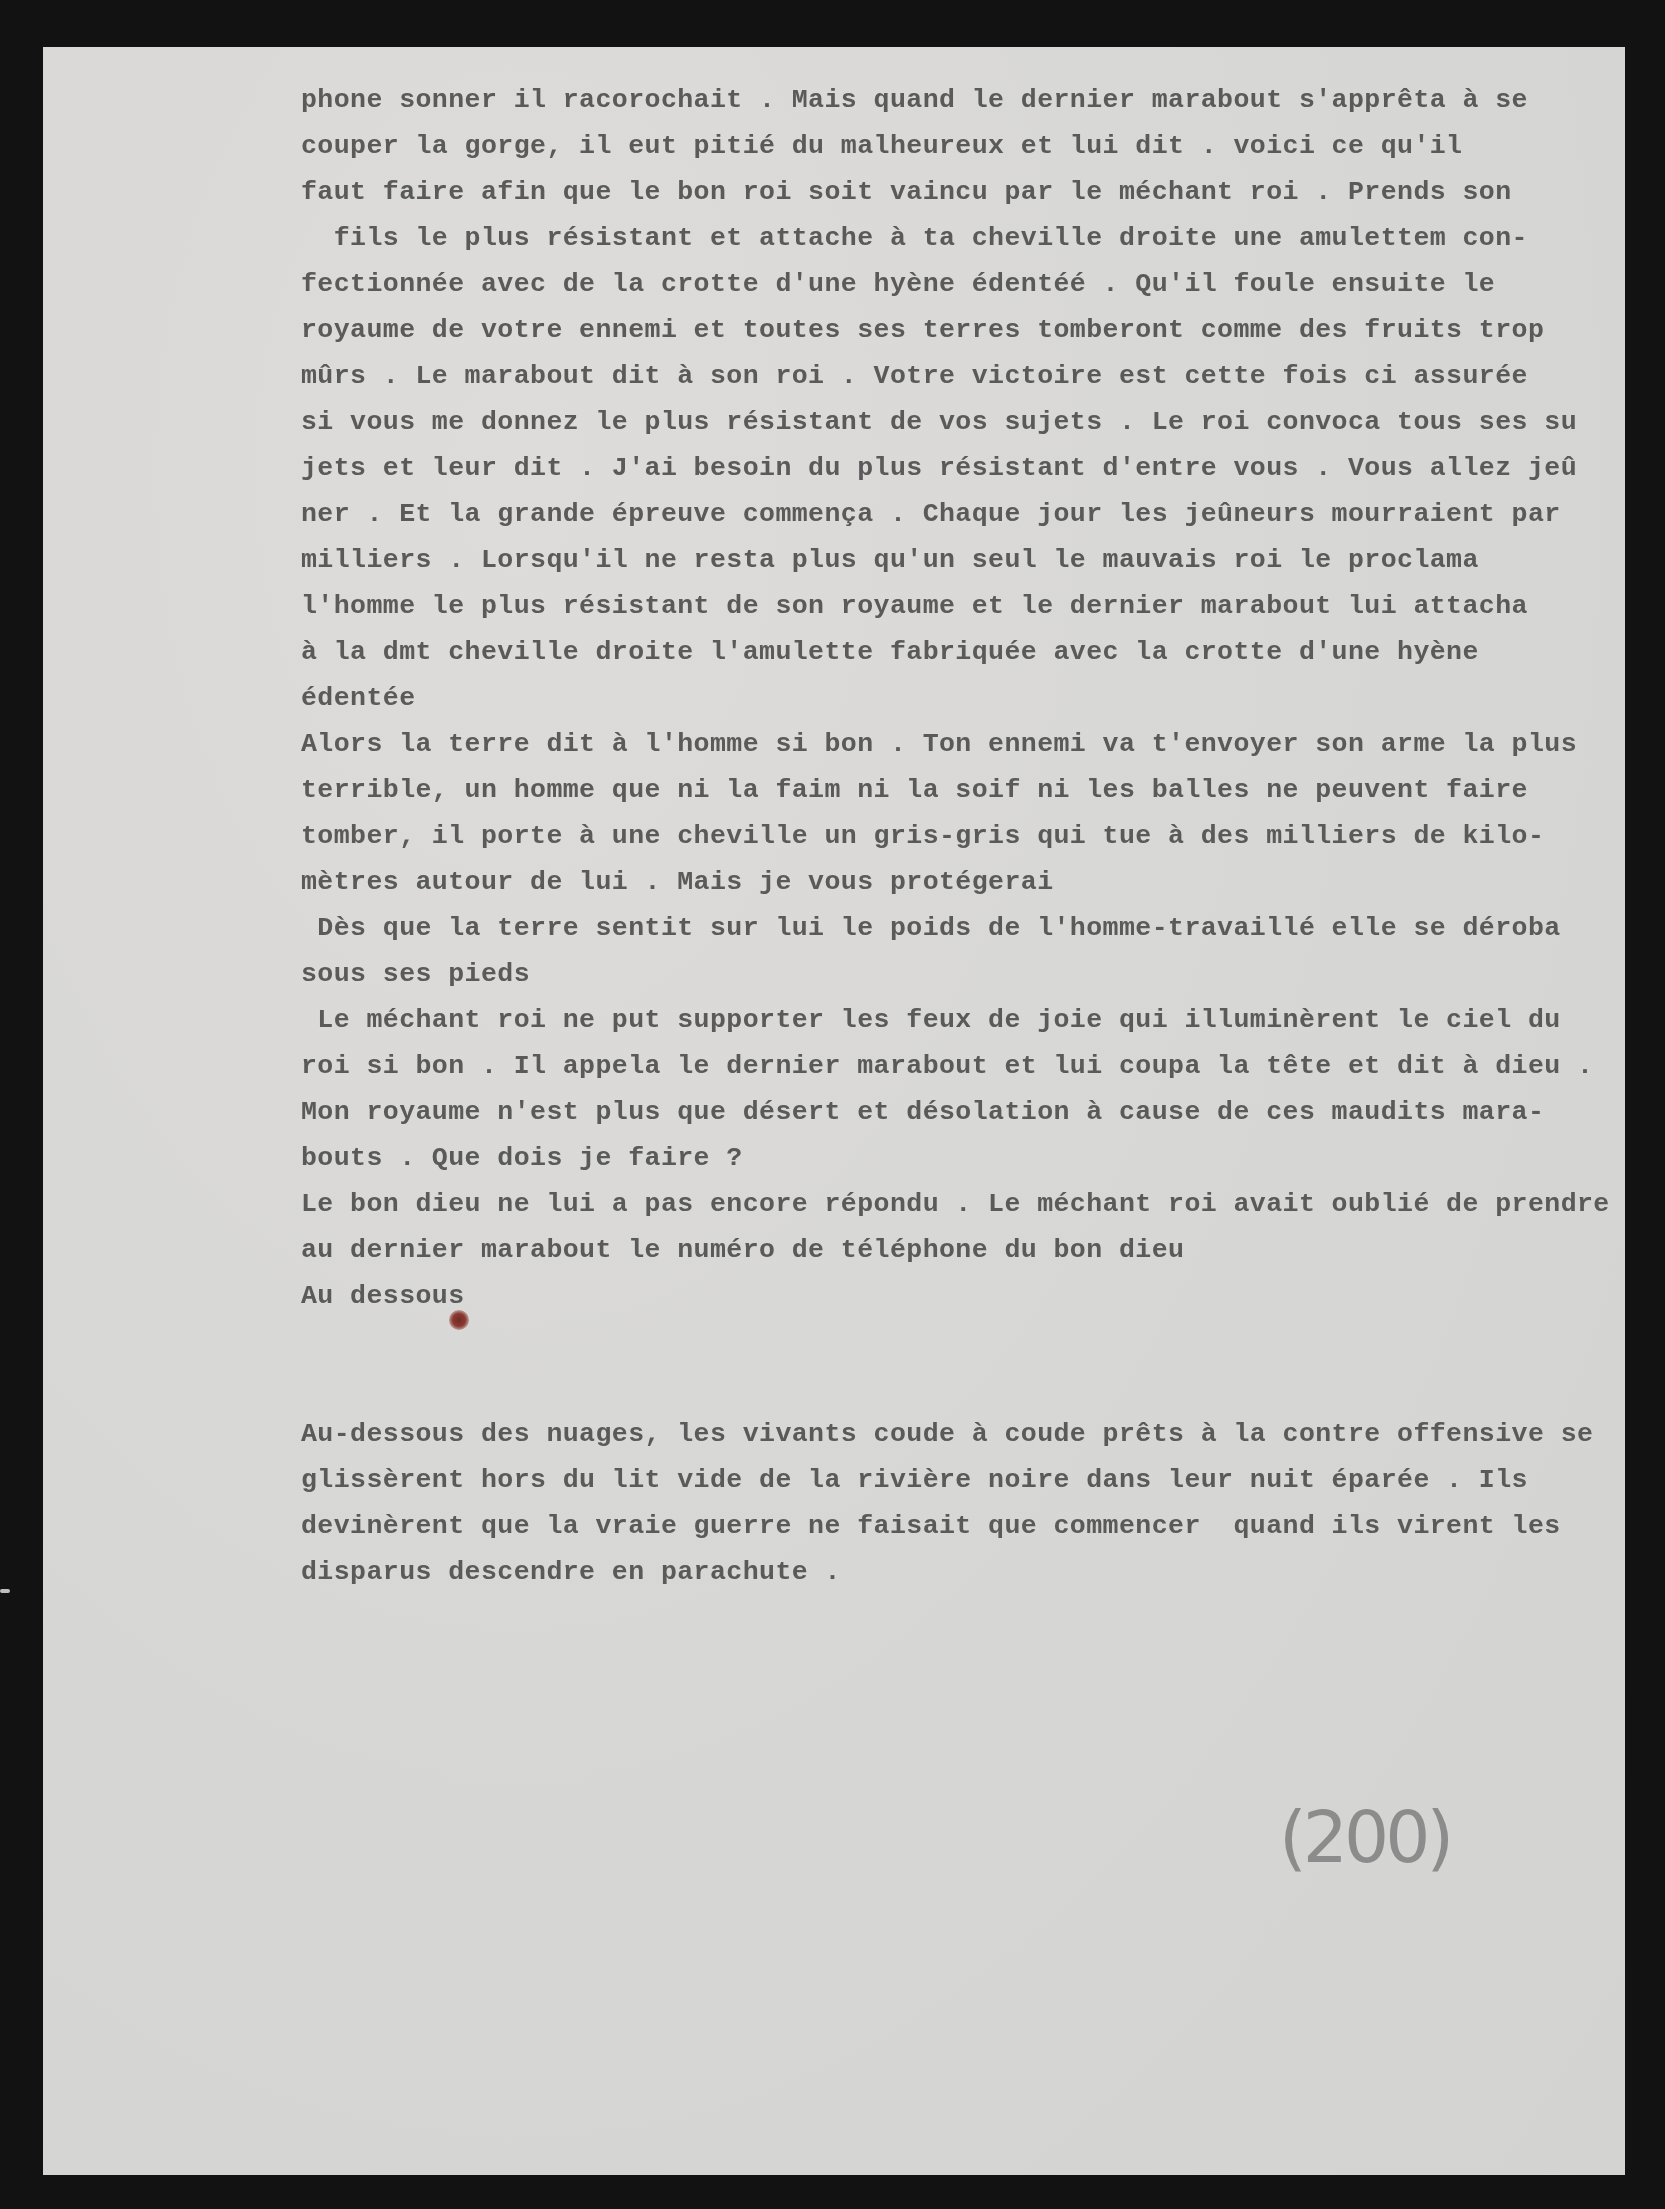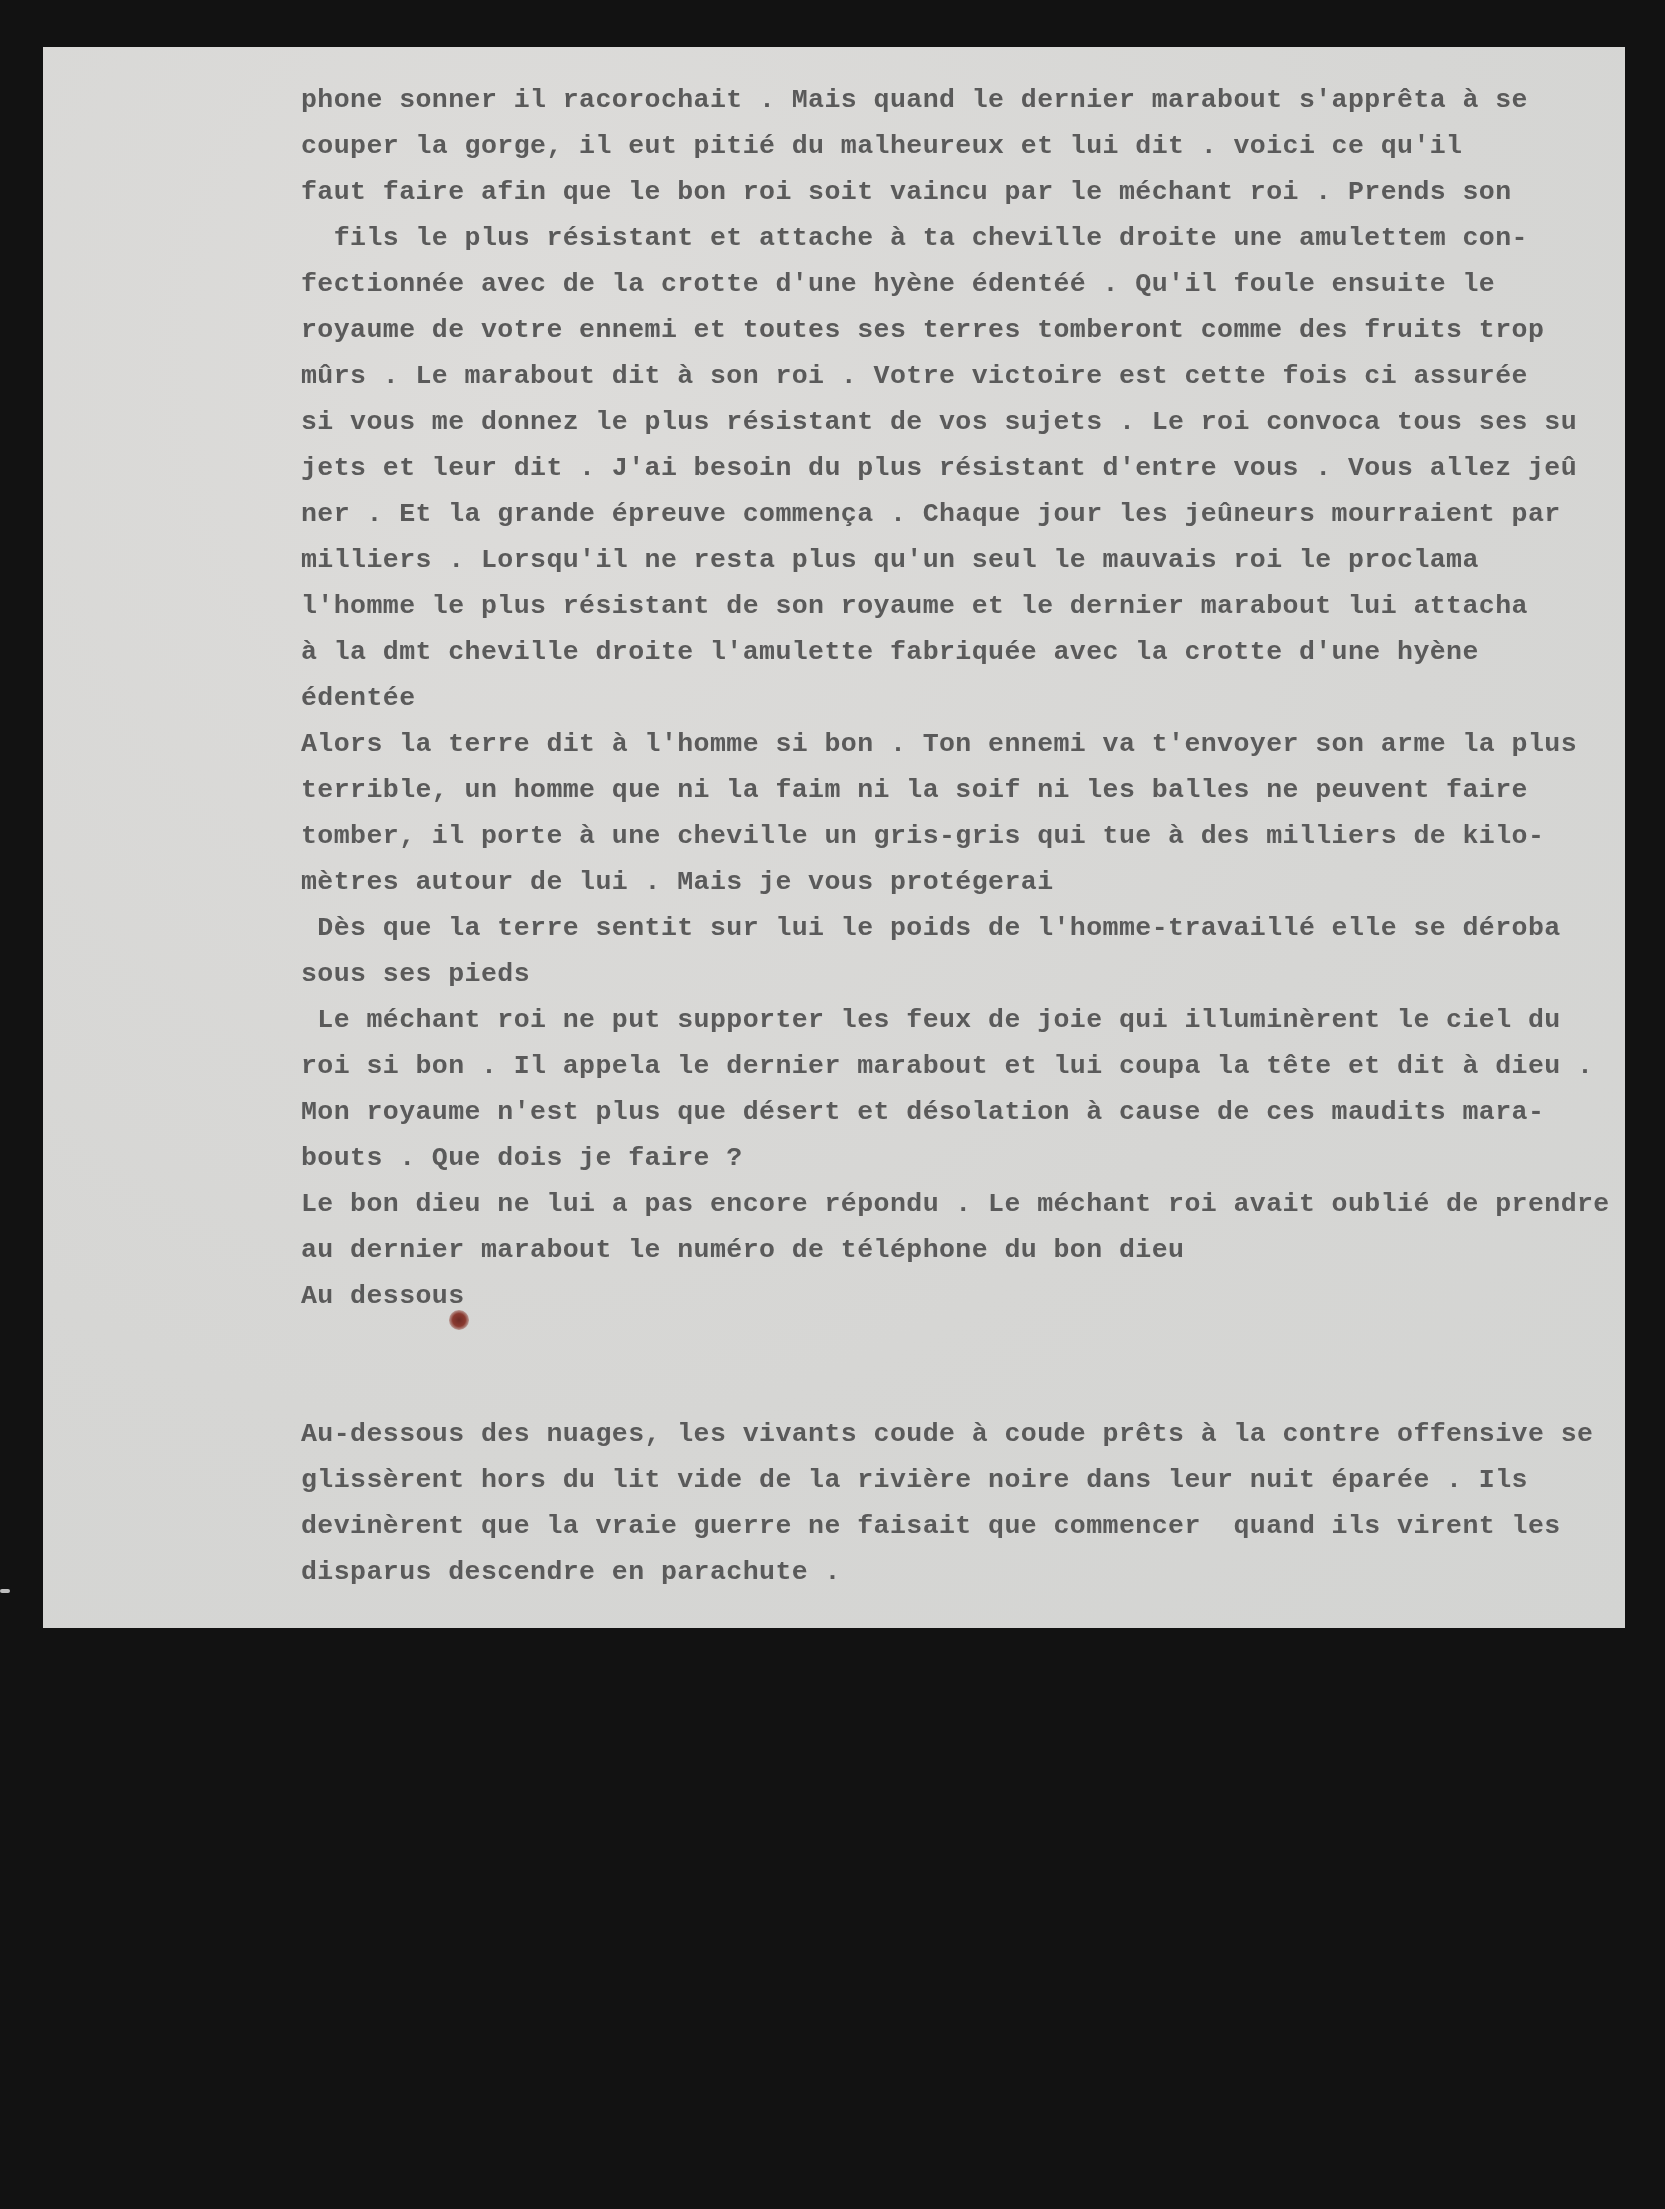--- a/index.html
+++ b/index.html
@@ -1,20 +1,20 @@
 <!DOCTYPE html>
 <html><head>
 <meta charset="utf-8">
 <style>
   html, body { margin:0; padding:0; }
   body {
     width:1666px; height:2210px; background:#121212; position:relative; overflow:hidden;
   }
   .page {
-    position:absolute; left:43px; top:47px; width:1582px; height:1581px;
+    position:absolute; left:43px; top:47px; width:1582px; height:2128px;
     background:#d8d8d6;
     background-image: radial-gradient(ellipse at 30% 20%, #dddcda 0%, #d6d6d4 60%, #d3d4d2 100%);
     overflow:hidden;
   }
   .typed {
     position:absolute; left:258px; top:29.6px; width:1379px;
     font-family:"Liberation Mono", "DejaVu Sans Mono", monospace;
     font-size:26.6px; font-weight:bold; color:#5a5a5a;
     letter-spacing:0.4px;
   }
@@ -67,15 +67,16 @@
     <div class="line">Au dessous</div>
     <div class="gap"></div>
     <div class="gap"></div>
     <div class="line">Au-dessous des nuages, les vivants coude à coude prêts à la contre offensive se</div>
     <div class="line">glissèrent hors du lit vide de la rivière noire dans leur nuit éparée . Ils</div>
     <div class="line">devinèrent que la vraie guerre ne faisait que commencer  quand ils virent les</div>
     <div class="line">disparus descendre en parachute .</div>
   </div>
 
   <div class="stain"></div>
+  <div class="pagenum">(200)</div>
 </div>
 <div class="edge-tick"></div>
 
 
 </body></html>

